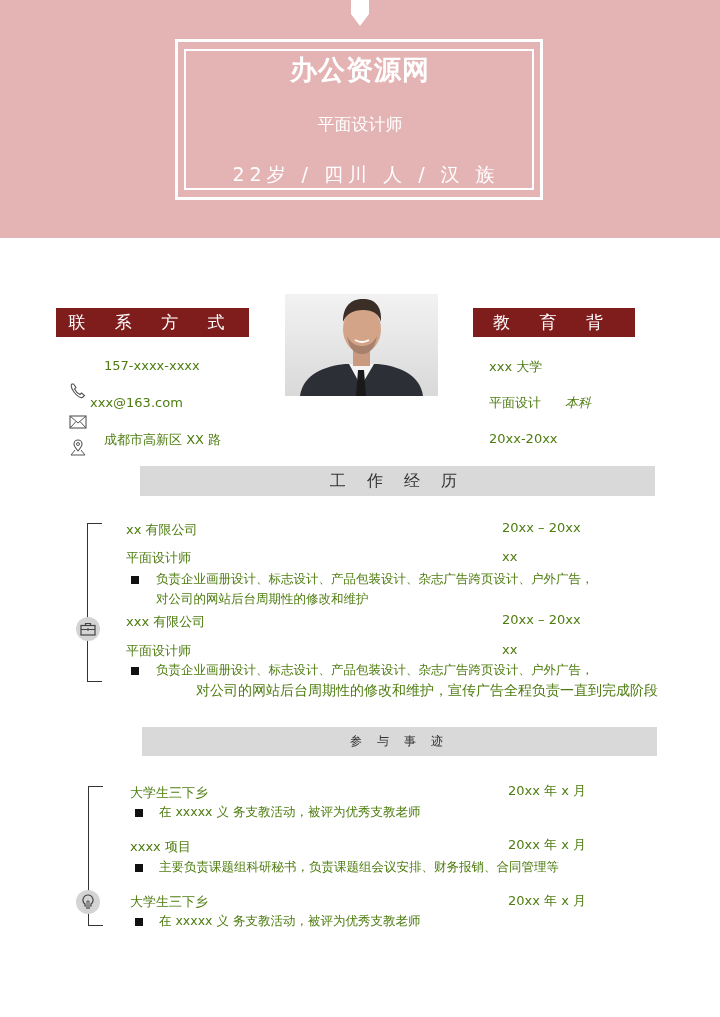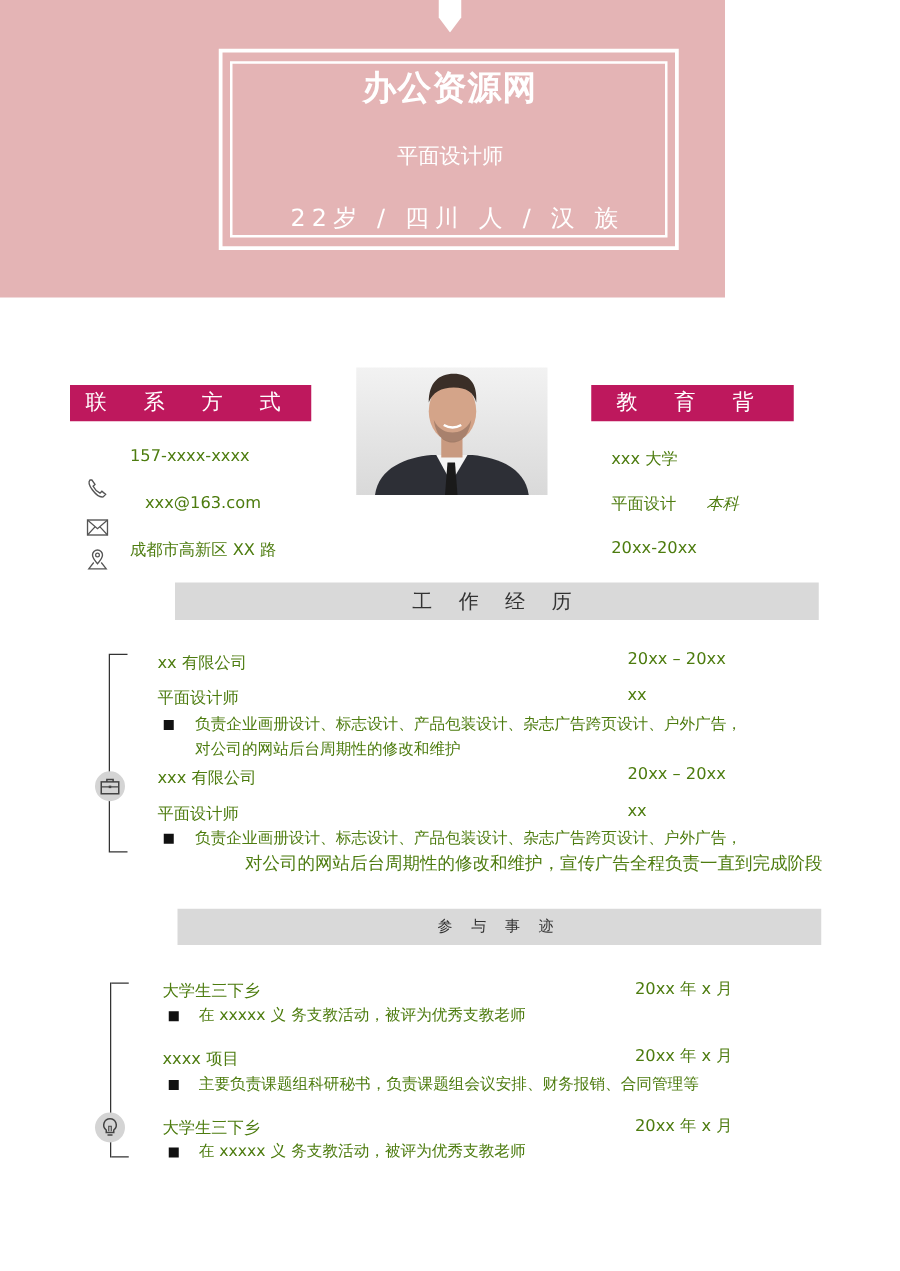--- a/index.html
+++ b/index.html
@@ -1,27 +1,27 @@
 <!DOCTYPE html>
 <html><head>
 <meta charset="utf-8">
 <style>
   * { box-sizing: border-box; margin: 0; padding: 0; }
   html, body { width: 720px; height: 1017px; background: #ffffff; overflow: hidden; }
   body { position: relative; font-family: "DejaVu Sans", "Liberation Sans", sans-serif; color: #222; }
 
-  .header { position: absolute; left: 0; top: 0; width: 580px; height: 238px; background: #e4b4b5; }
+  .header { position: absolute; left: 0; top: 0; width: 720px; height: 238px; background: #e4b4b5; }
   .header .tie { position: absolute; left: 349px; top: 0; width: 22px; height: 26px; }
   .header .frame-outer { position: absolute; left: 175px; top: 39px; width: 368px; height: 161px; border: 3px solid #fff; }
   .header .frame-inner { position: absolute; left: 184px; top: 49px; width: 350px; height: 141px; border: 2px solid #fff; }
   .header .name { position: absolute; left: 0; width: 720px; top: 52px; text-align: center; color: #fff; font-size: 27px; font-weight: bold; letter-spacing: 1px; }
   .header .job { position: absolute; left: 0; width: 720px; top: 113px; text-align: center; color: #fff; font-size: 17px; }
   .header .info { position: absolute; left: 0; width: 720px; top: 162px; text-align: center; color: #fff; font-size: 19px; letter-spacing: 5px; padding-left: 12px; }
 
-  .sec-dark { position: absolute; height: 29px; background: #be185d; color: #fff; font-size: 17px; letter-spacing: 12px; text-align: center; line-height: 29px; }
+  .sec-dark { position: absolute; height: 29px; background: #7f1d1d; color: #fff; font-size: 17px; letter-spacing: 12px; text-align: center; line-height: 29px; }
   .photo { position: absolute; left: 285px; top: 294px; width: 153px; height: 102px; background: linear-gradient(#f2f2f2, #d9d9d9); overflow: hidden; }
 
   .txt { position: absolute; font-size: 13px; color: #4d7c0f; white-space: nowrap; }
   .icon { position: absolute; width: 18px; height: 18px; }
 
   .sec-gray { position: absolute; background: #d9d9d9; color: #333; text-align: center; margin-left: 39px; }
 
   .bracket { position: absolute; border-left: 1.5px solid #333; }
   .bracket::before, .bracket::after { content: ""; position: absolute; left: 0; width: 14px; border-top: 1.5px solid #333; }
   .bracket::before { top: 0; }
@@ -39,21 +39,21 @@
   </svg>
   <div class="frame-outer"></div>
   <div class="frame-inner"></div>
   <div class="name">办公资源网</div>
   <div class="job">平面设计师</div>
   <div class="info">22岁 / 四川 人 / 汉 族</div>
 </div>
 
 <div class="sec-dark" style="left:56px; top:308px; width:193px;">联 系 方 式</div>
 <div class="txt" style="left:104px; top:358px;">157-xxxx-xxxx</div>
-<div class="txt" style="left:116px; top:395px;">xxx@163.com</div>
+<div class="txt" style="left:90px; top:395px;">xxx@163.com</div>
 <div class="txt" style="left:104px; top:431px;">成都市高新区 XX 路</div>
 
 <svg class="icon" style="left:69px; top:382px;" viewBox="0 0 18 18">
   <path d="M3 2 C1.5 3.5 2 6 5 10 C8 14 11 16 13.5 15.5 L15.5 13.5 L12.5 11 L11 12.5 C9 11.5 6.5 9 5.5 7 L7 5.5 L4.5 2 Z" fill="none" stroke="#555" stroke-width="1.1"></path>
 </svg>
 <svg class="icon" style="left:69px; top:413px;" viewBox="0 0 18 18">
   <rect x="1" y="3" width="16" height="12" fill="none" stroke="#555" stroke-width="1.1"></rect>
   <path d="M1 3 L9 10 L17 3 M1 15 L7 8.5 M17 15 L11 8.5" fill="none" stroke="#555" stroke-width="1"></path>
 </svg>
 <svg class="icon" style="left:69px; top:439px;" viewBox="0 0 18 18">

